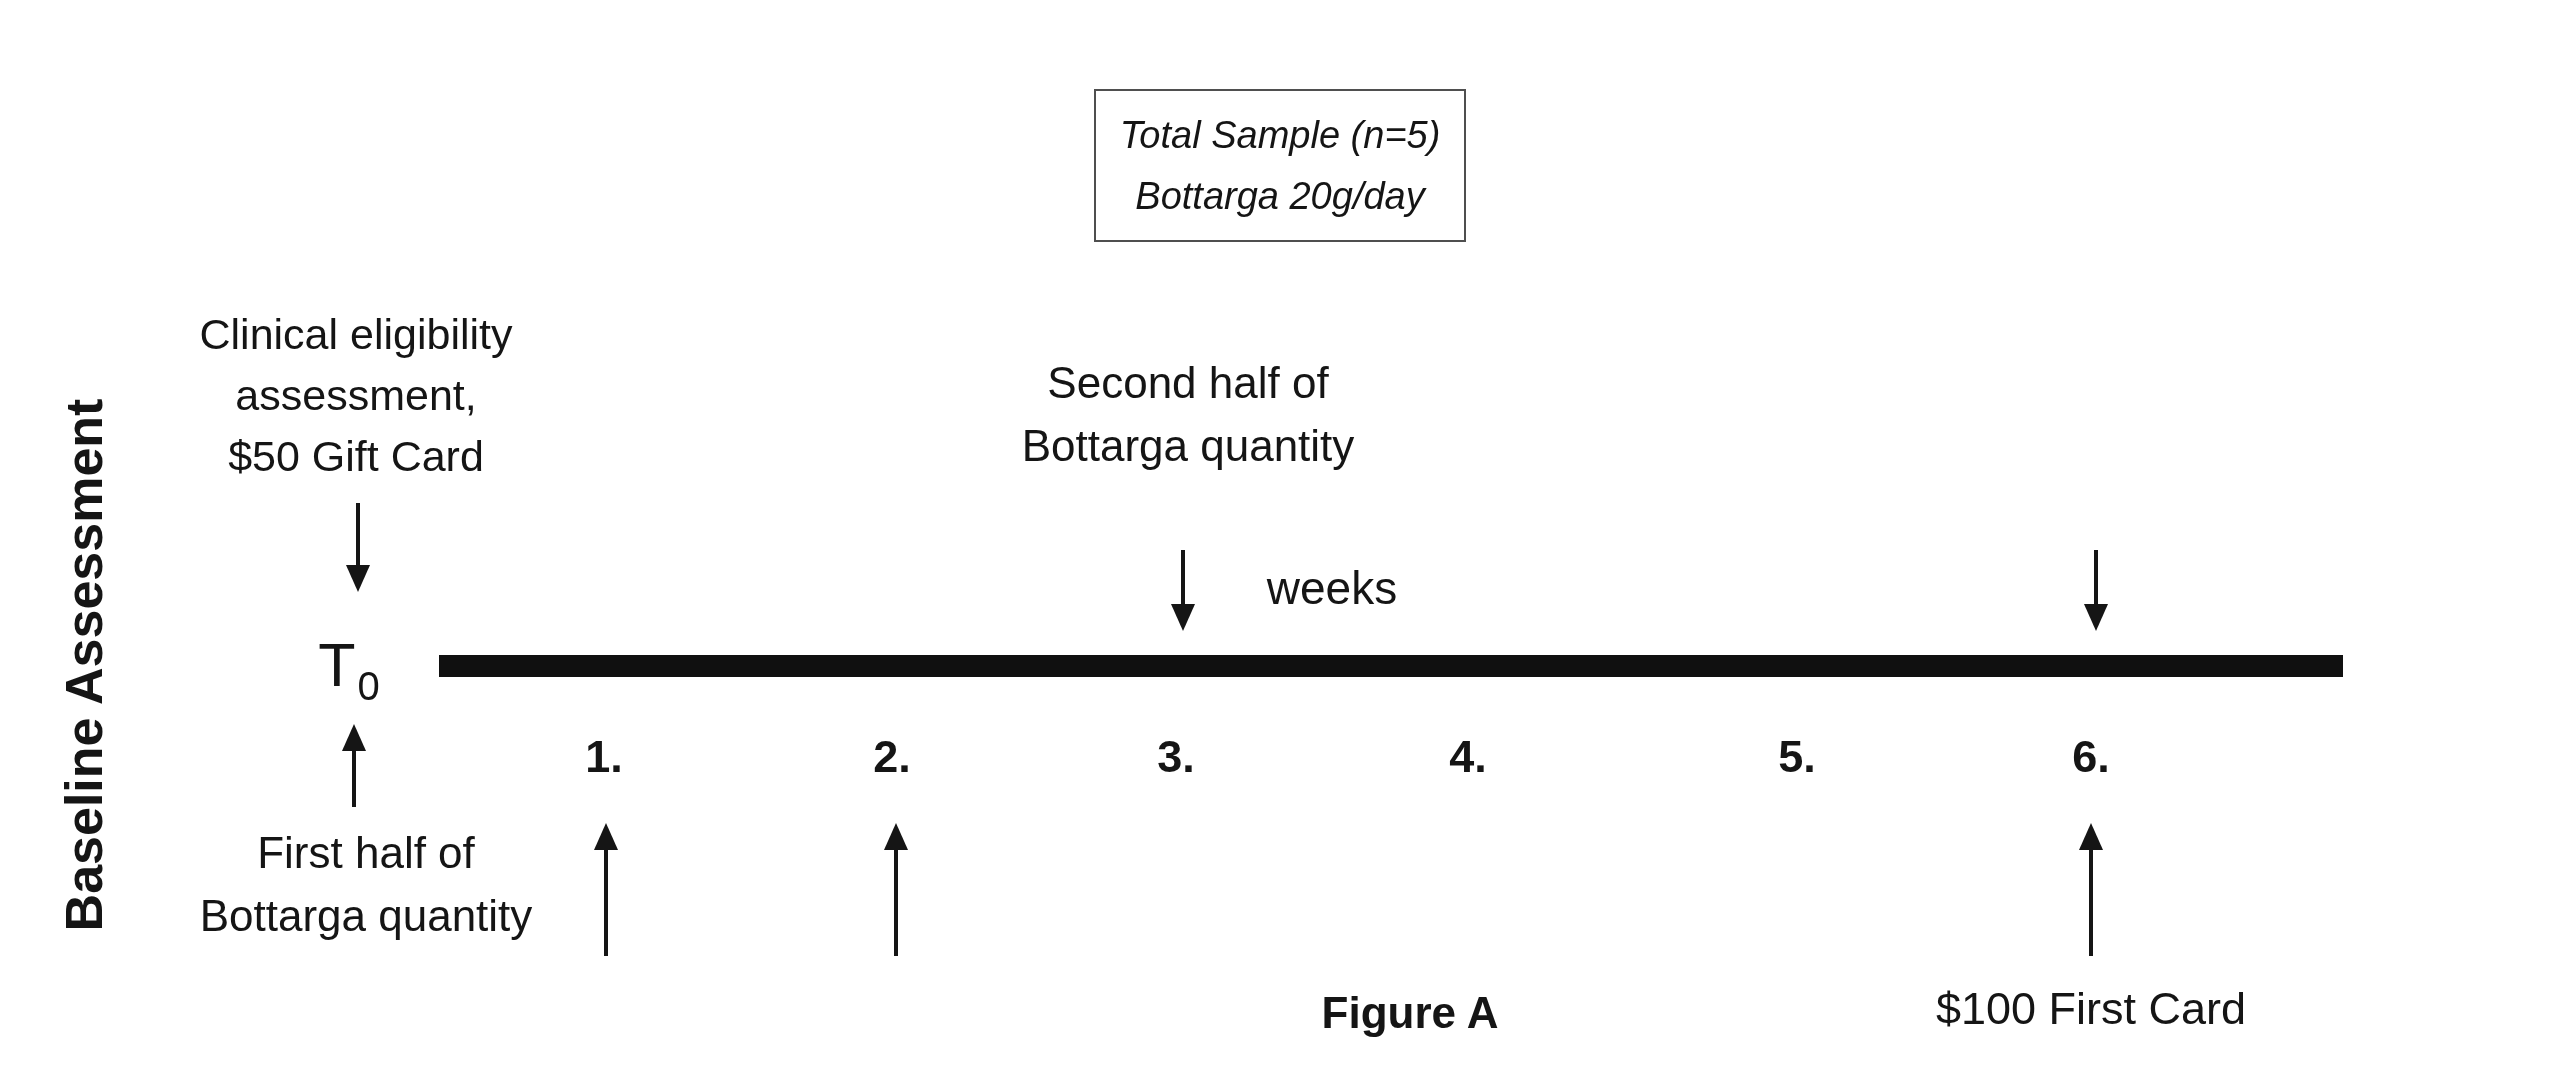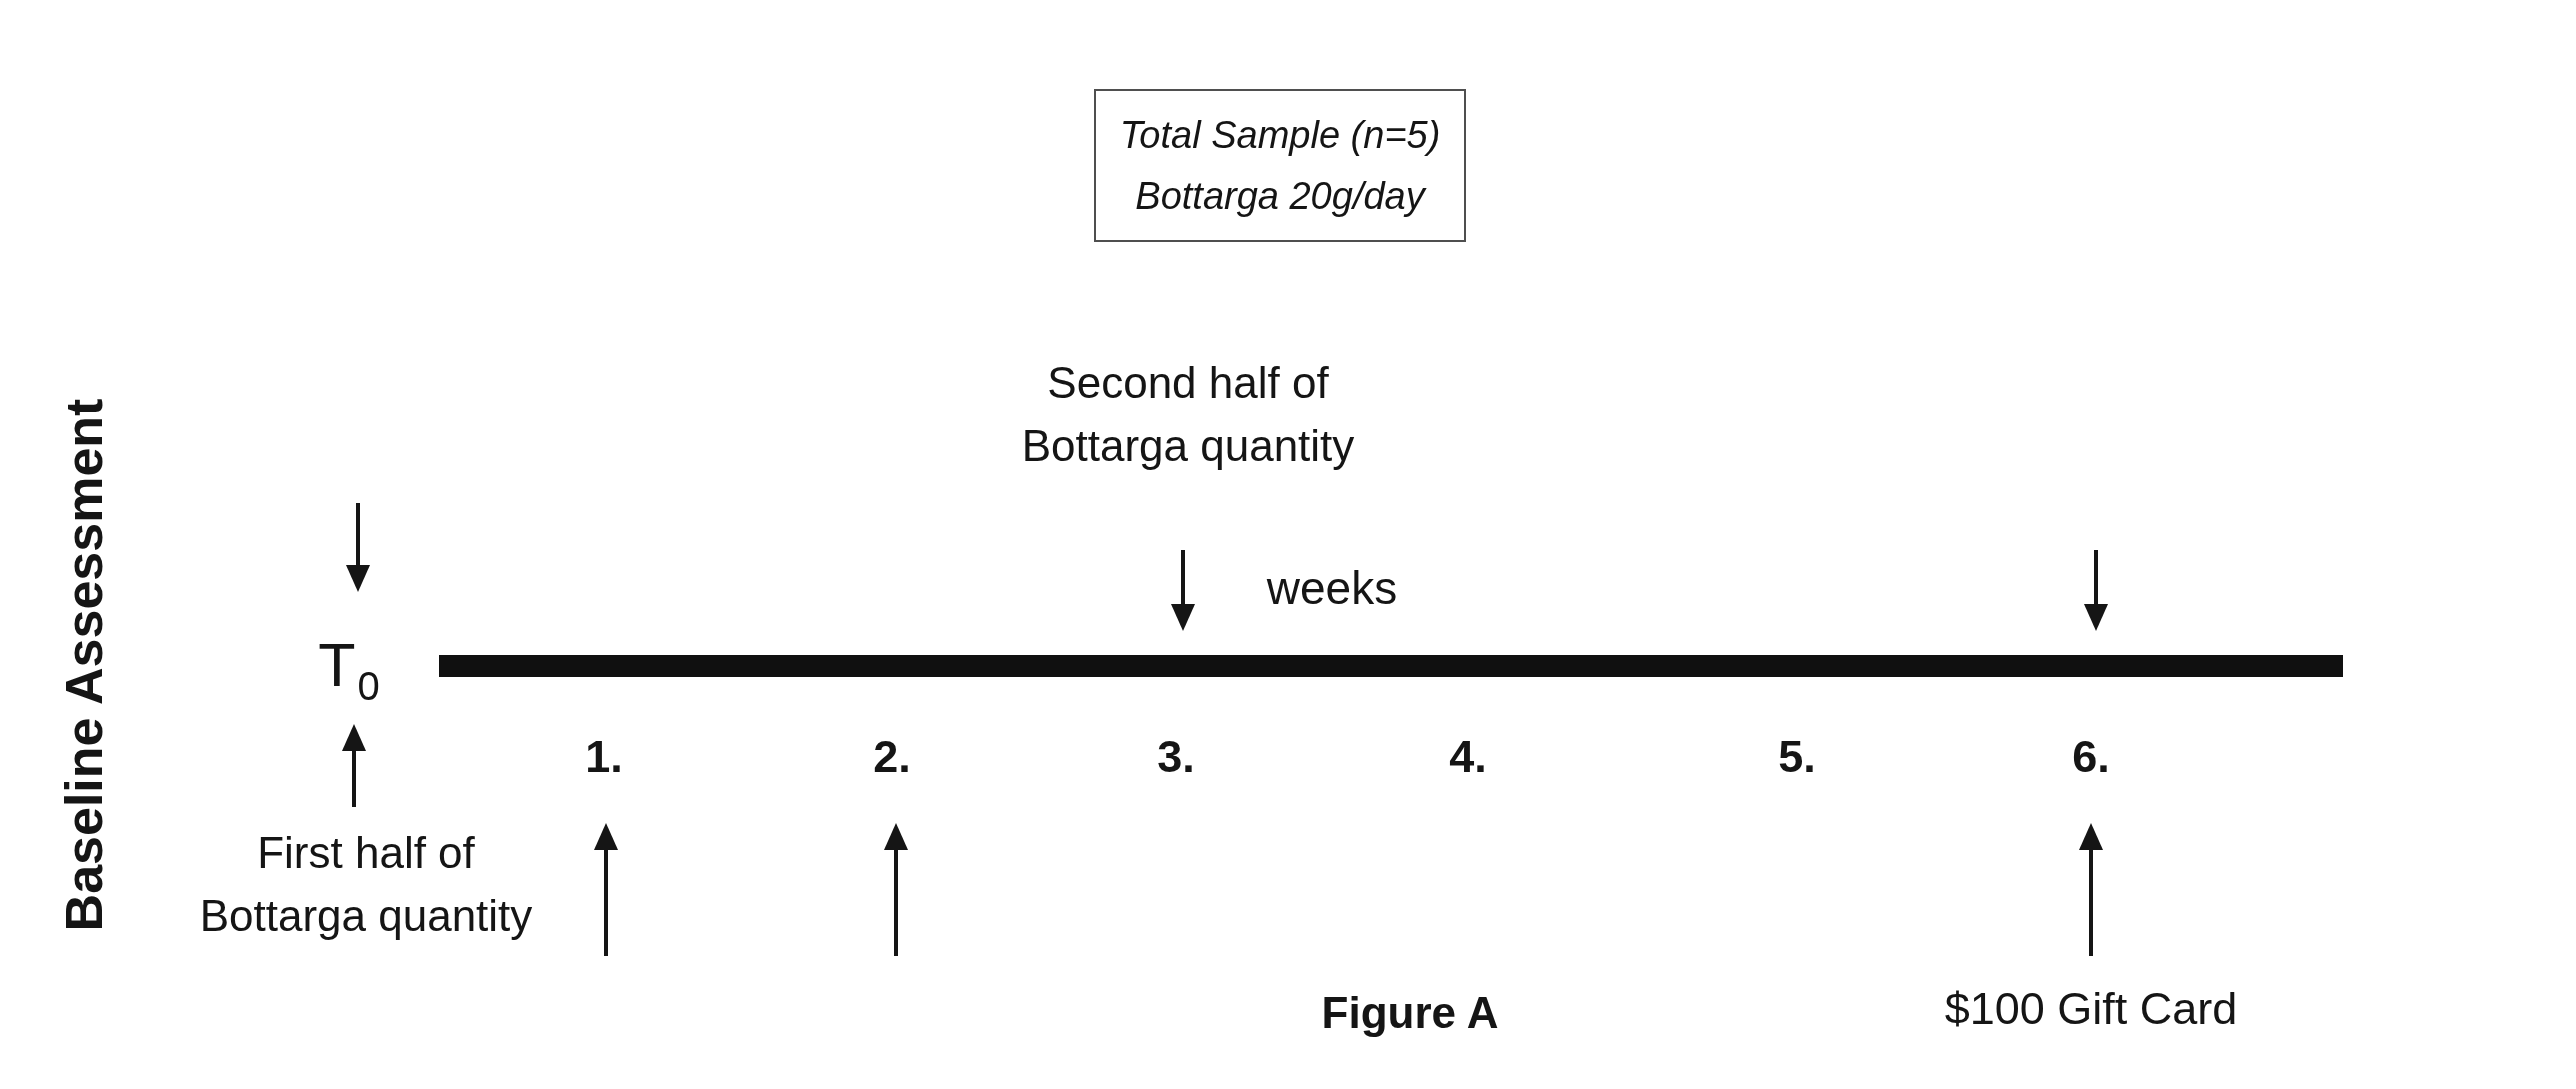--- a/index.html
+++ b/index.html
@@ -81,20 +81,23 @@
 
 <div id="figure-root">
 
   <div id="sample-box" class="abs">
     <div class="pre">Total Sample (n=5)
 Bottarga 20g/day</div>
   </div>
 
   <div id="baseline-label" class="abs">Baseline Assessment</div>
 
+  <div id="clinical-label" class="abs ctrx pre">Clinical eligibility
+assessment,
+$50 Gift Card</div>
   <div class="arrow down" style="left:358px; top:503px; height:89px;">
     <div class="shaft"></div>
       <div class="head"></div>
   </div>
 
   <div id="t0-marker" class="abs ctr">
     <span>T</span><span class="sub">0</span>
   </div>
 
   <div id="timeline-shaft" class="abs"></div>
@@ -133,20 +136,20 @@
   </div>
   <div class="arrow up" style="left:896px; top:823px; height:133px;">
     <div class="shaft"></div>
       <div class="head"></div>
   </div>
 
   <div class="arrow up" style="left:2091px; top:823px; height:133px;">
     <div class="shaft"></div>
       <div class="head"></div>
   </div>
-  <div id="gift100-label" class="abs ctr nowrap">$100 Gift Card</div>
+  <div id="gift100-label" class="abs ctr nowrap">$100 First Card</div>
 
   <div id="figure-caption" class="abs ctr nowrap">Figure A</div>
 
   <div id="page-edge-line" class="abs"></div>
 
 </div>
 
 
 </body></html>

